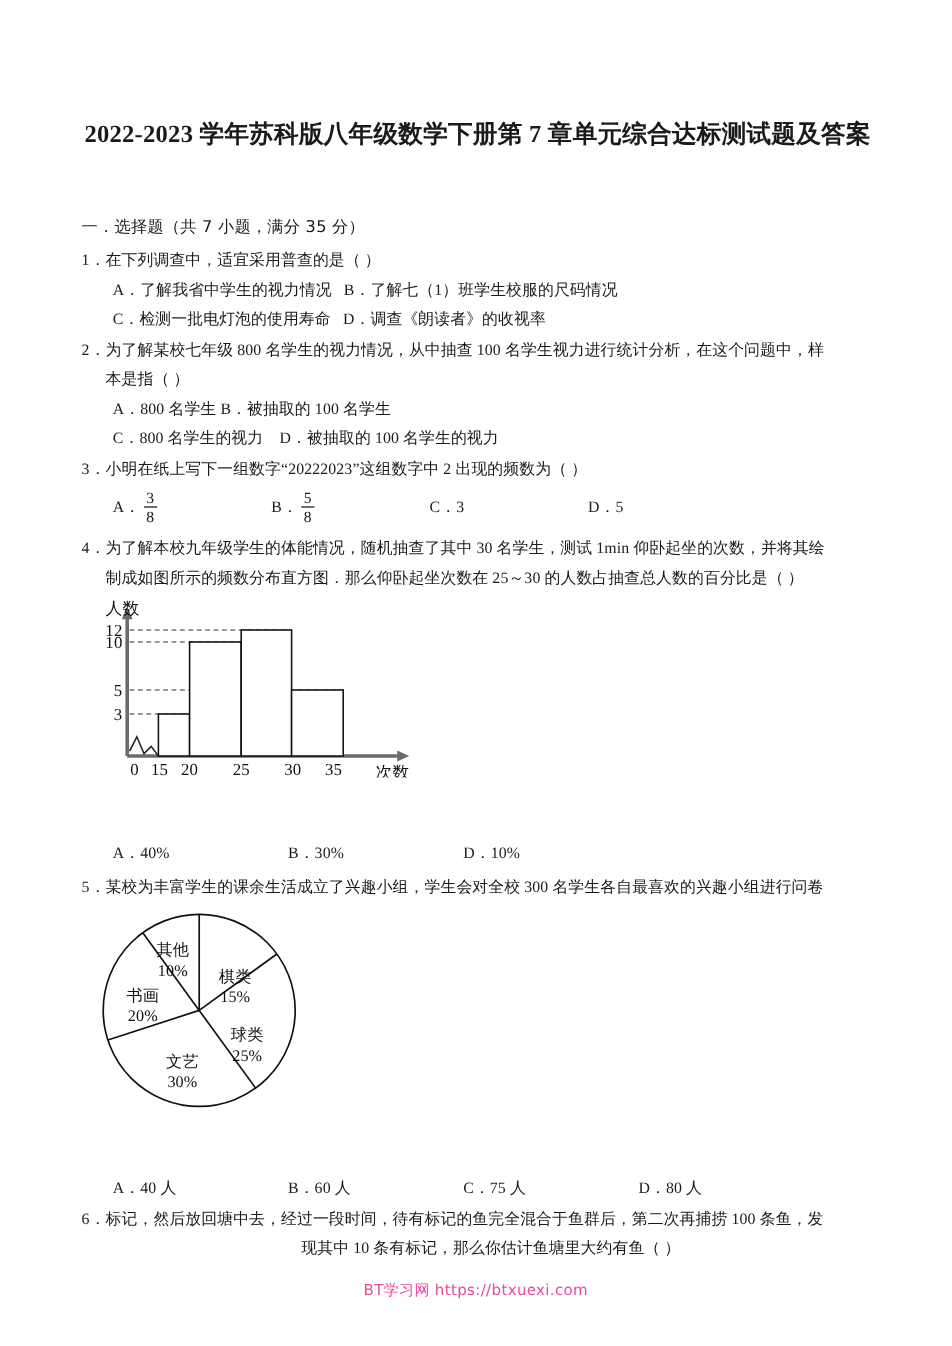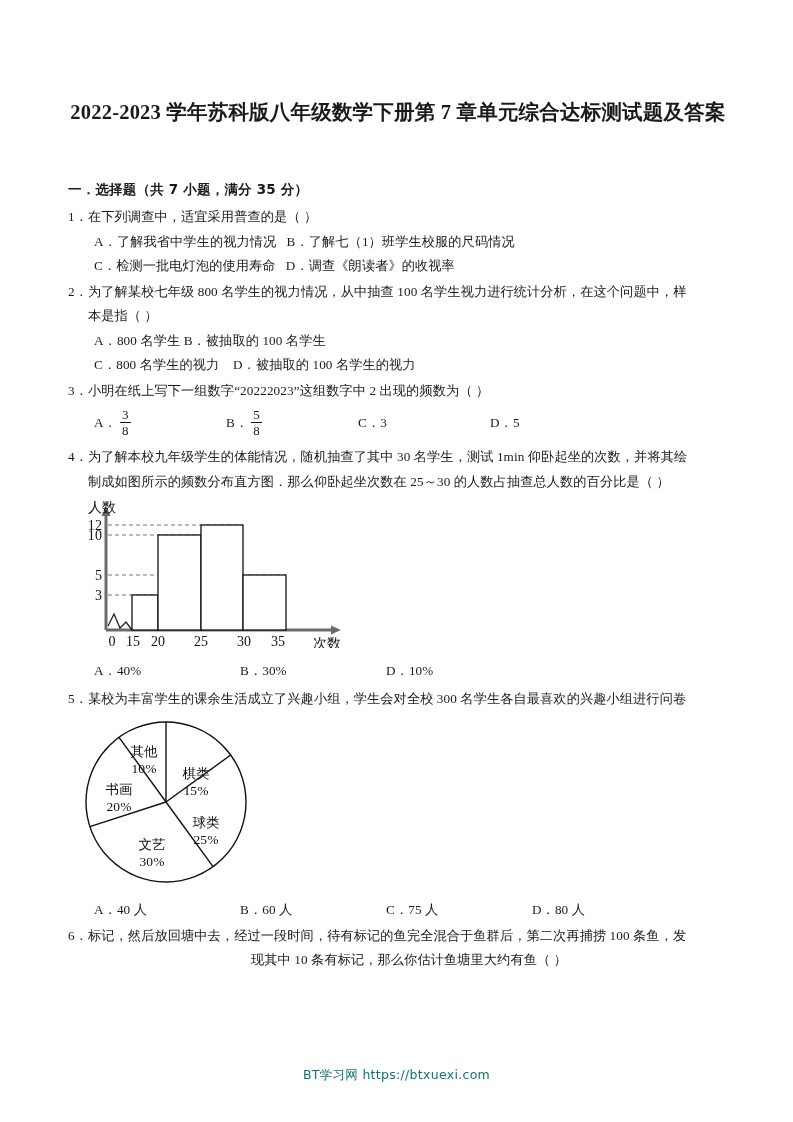--- a/index.html
+++ b/index.html
@@ -35,21 +35,21 @@
     font-family: "Liberation Serif", "DejaVu Serif", serif;
   }
   .content {
     position: absolute;
     left: 68px;
     top: 178px;
     width: 662px;
   }
   .section-head {
     font-size: 13.5px;
-    font-weight: bold;
+    font-weight: normal;
     line-height: 22px;
     margin-bottom: 5px;
     letter-spacing: 0.2px;
   }
   .q {
     font-size: 13.2px;
     line-height: 24.5px;
     margin-bottom: 1px;
     letter-spacing: 0.1px;
   }
@@ -76,21 +76,21 @@
     padding-left: 26px;
     font-size: 13.2px;
     line-height: 24.5px;
   }
   .opt-cell {
     width: 132px;
     flex: 0 0 auto;
     display: flex;
     align-items: center;
   }
-  .opt-cell.wide { width: 146px; }
+  .opt-cell.wide { width: 146px; margin-top: 40px; }
   .frac {
     display: inline-flex;
     flex-direction: column;
     align-items: center;
     vertical-align: middle;
     line-height: 1;
     margin-left: 3px;
     position: relative;
     top: -1px;
   }
@@ -107,21 +107,21 @@
     position: relative;
     margin: 4px 0 2px 0;
   }
   .footer {
     position: absolute;
     left: 0;
     top: 1067px;
     width: 793px;
     text-align: center;
     font-size: 12.5px;
-    color: #0f766e;
+    color: #ec4899;
     font-family: "DejaVu Sans", "Liberation Sans", sans-serif;
     letter-spacing: 0.3px;
   }
   svg text {
     font-family: "Liberation Serif", "DejaVu Serif", serif;
   }
   .cn { font-family: "DejaVu Sans", "Liberation Sans", sans-serif; }
 </style>
 </head>
 <body>

